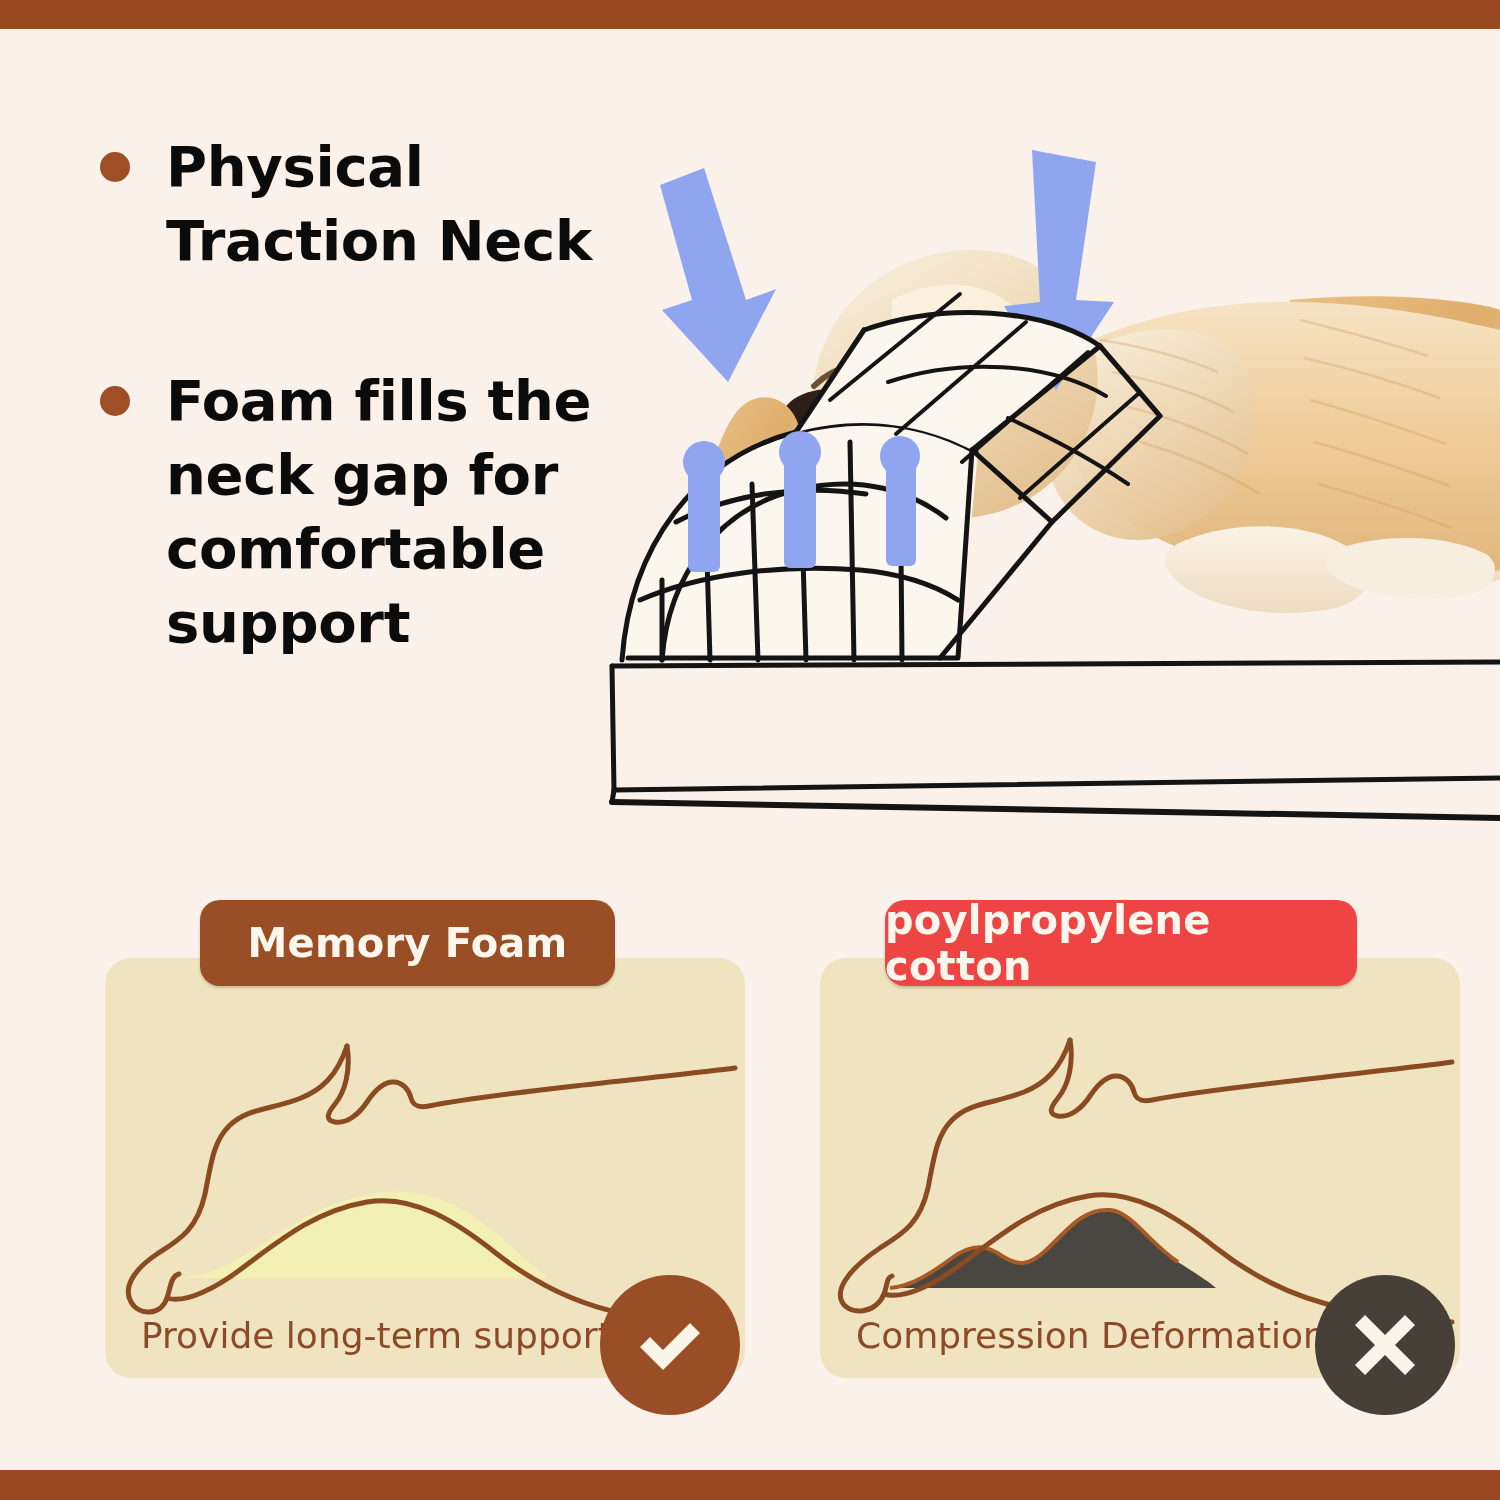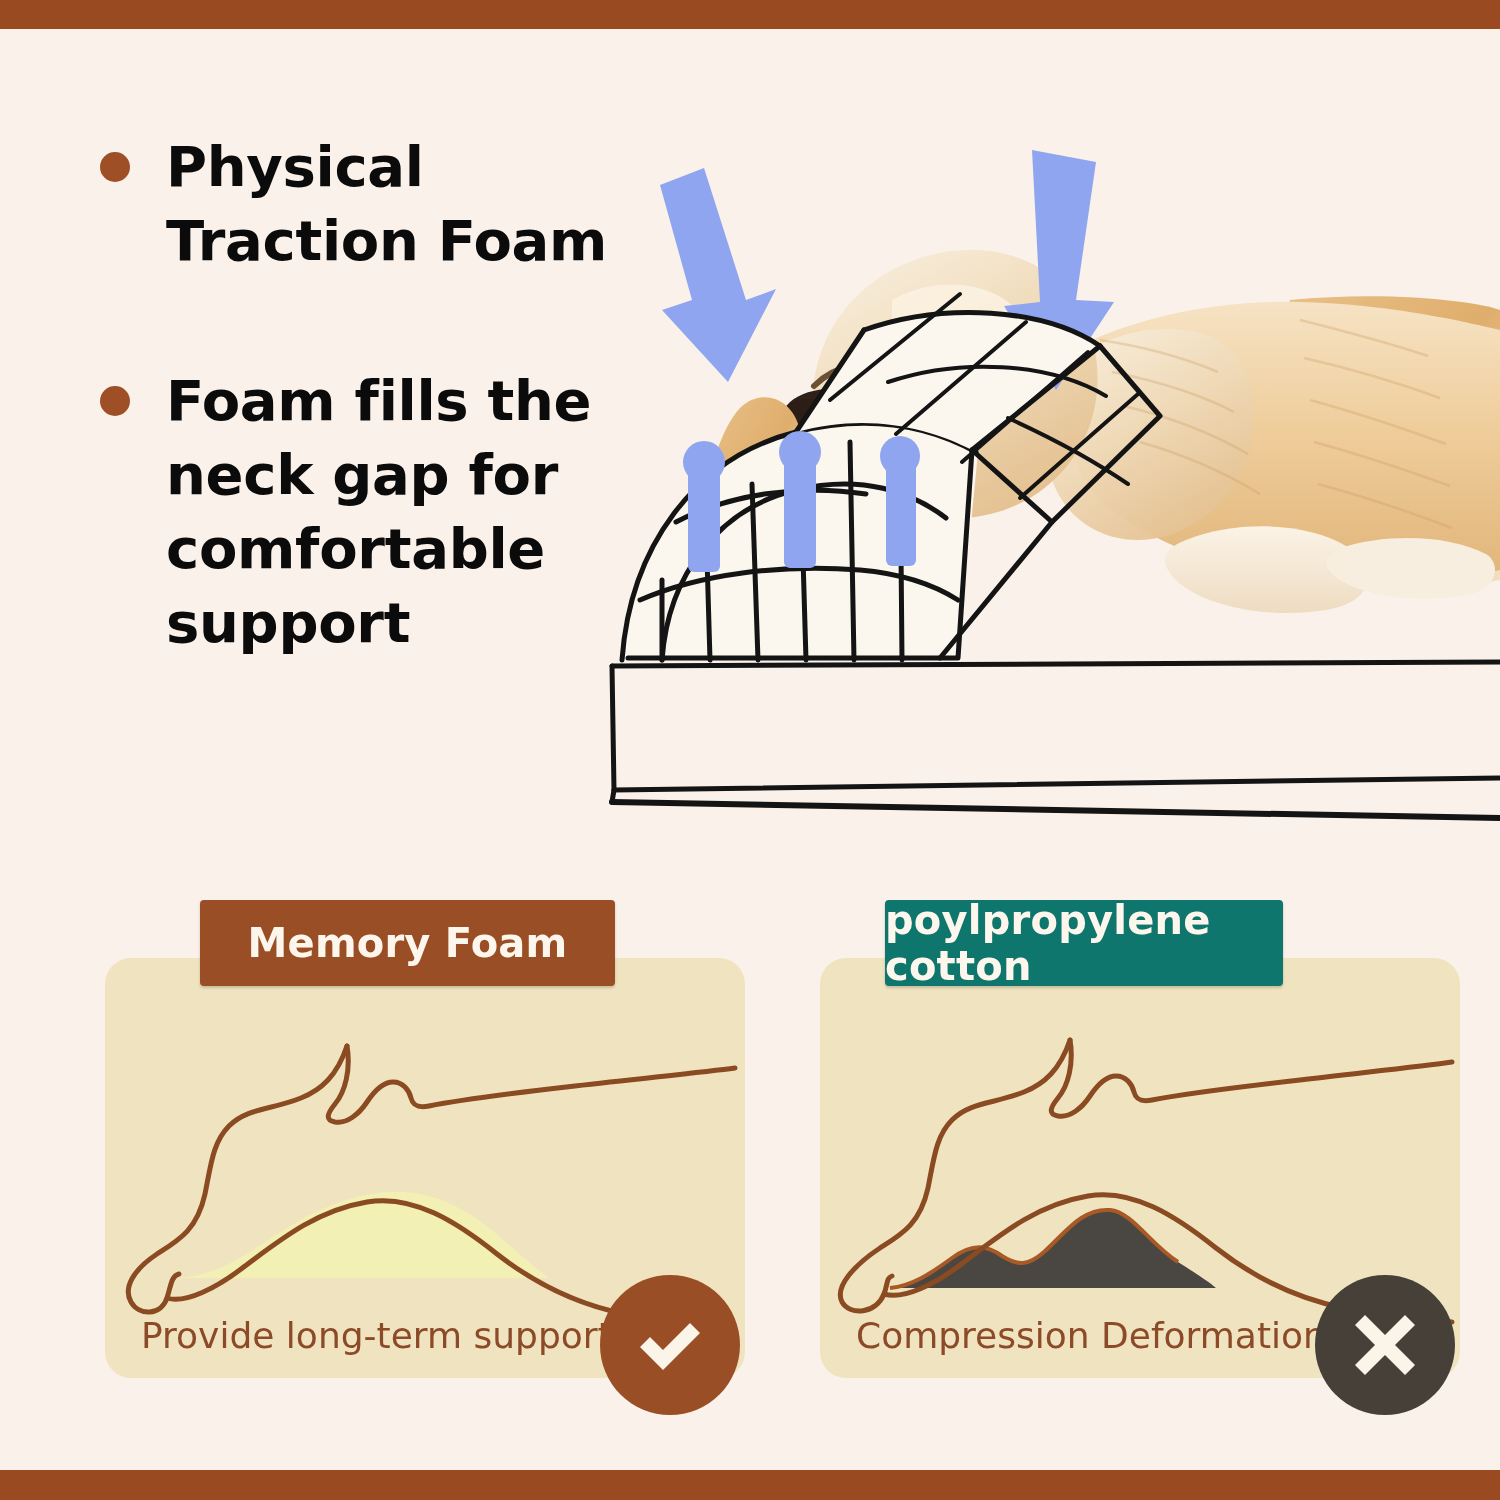--- a/index.html
+++ b/index.html
@@ -86,40 +86,40 @@
     background: #F0E4C0;
     border-radius: 26px;
   }
   .panel-left  { left: 105px; }
   .panel-right { left: 820px; text-align: right; }
 
   .badge {
     position: absolute;
     top: 0;
     height: 86px;
-    border-radius: 4px;
+    border-radius: 20px;
     display: flex;
     align-items: center;
     justify-content: center;
     color: #FDF6EC;
     font-size: 40px;
     font-weight: bold;
     letter-spacing: 0.2px;
     z-index: 4;
     box-shadow: 0 2px 3px rgba(0,0,0,0.18);
   }
   .badge-left {
     left: 200px;
     width: 415px;
     background: #9A4E26;
   }
   .badge-right {
     left: 885px;
-    width: 398px;
-    background: #0f766e;
+    width: 472px;
+    background: #ef4444;
   }
 
   .panel-caption {
     position: absolute;
     bottom: 22px;
     left: 36px;
     font-size: 36px;
     color: #8C4A28;
     white-space: nowrap;
     z-index: 3;
@@ -145,21 +145,21 @@
 
 <div class="page">
 
   <div class="bar bar-top"></div>
   <div class="bar bar-bottom"></div>
 
   <div class="bullets">
 
     <div class="bullet-row">
       <span class="bullet-dot"></span>
-      <div class="bullet-text wide">Physical Traction Foam</div>
+      <div class="bullet-text wide">Physical Traction Neck</div>
     </div>
 
     <div class="bullet-row">
       <span class="bullet-dot"></span>
       <div class="bullet-text narrow">Foam fills the neck gap for comfortable support</div>
     </div>
 
   </div>
 
   <div class="hero">

